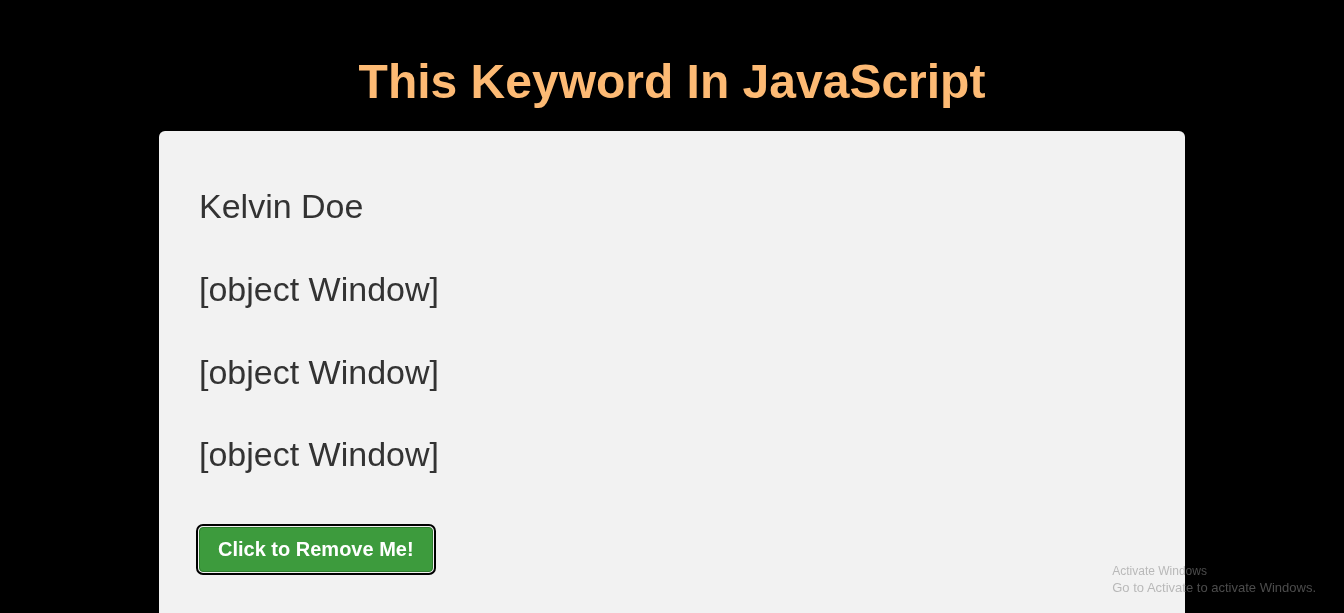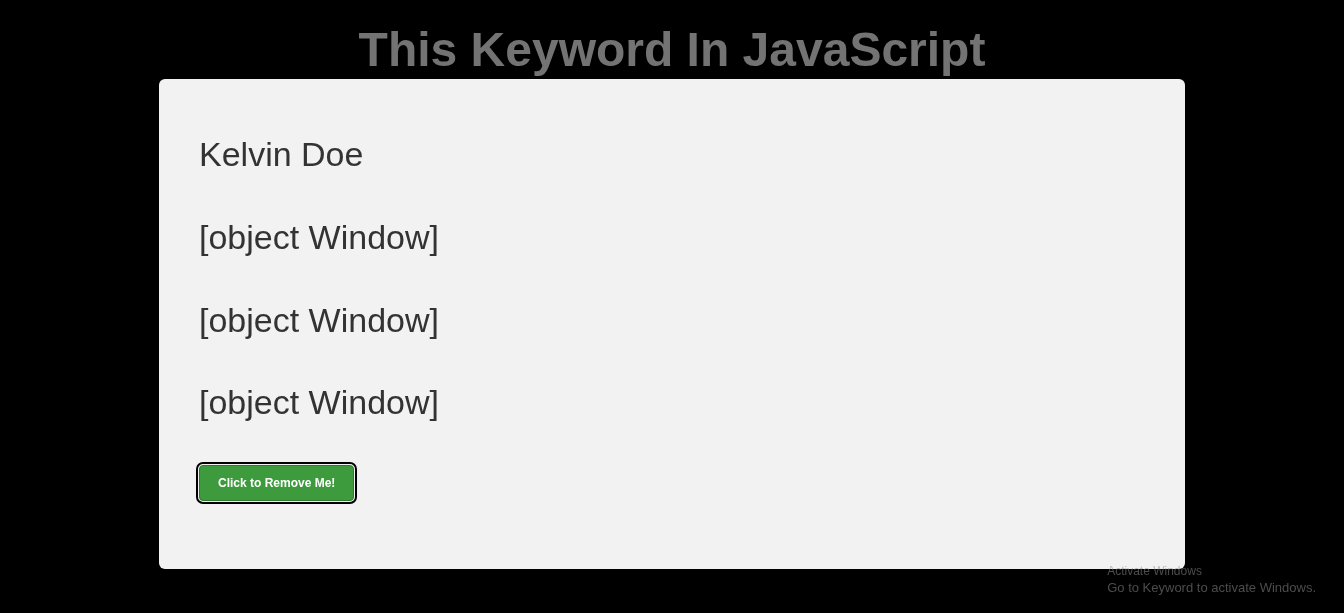--- a/index.html
+++ b/index.html
@@ -9,54 +9,55 @@
     }
     body {
       background-color: #000000;
       font-family: Arial, Helvetica, sans-serif;
       width: 1344px;
       height: 613px;
       overflow: hidden;
       position: relative;
     }
     .page-title {
-      color: #737373;
+      color: #fdba74;
       font-size: 48px;
       font-weight: bold;
       text-align: center;
       padding-top: 22px;
-      padding-bottom: 2px;
+      padding-bottom: 22px;
+      margin-top: 32px;
     }
     .content-card {
       background-color: #f2f2f2;
       margin: 0 auto;
       width: 1026px;
       height: 490px;
       border-radius: 6px;
       padding: 55px 40px 22px 40px;
       box-shadow: 0 1px 3px rgba(0,0,0,0.3);
     }
     .output-line {
       color: #333333;
       font-size: 34px;
       margin-bottom: 42px;
       line-height: 1.2;
     }
     .remove-button {
       background-color: #3d9b3d;
       color: #ffffff;
-      font-size: 12px;
+      font-size: 20px;
       font-weight: bold;
       padding: 10px 18px;
       border: 1px solid #2d7a2d;
       border-radius: 4px;
       cursor: pointer;
       outline: 2px solid #000000;
       outline-offset: 1px;
-      margin-top: 0;
+      margin-top: 10px;
     }
     .watermark {
       position: absolute;
       bottom: 18px;
       right: 28px;
       text-align: left;
       color: #7a7a7a;
       opacity: 0.55;
     }
     .watermark-title {
@@ -78,14 +79,14 @@
 <div class="content-card">
   <div class="output-line">Kelvin Doe</div>
   <div class="output-line">[object Window]</div>
   <div class="output-line">[object Window]</div>
   <div class="output-line">[object Window]</div>
   <button class="remove-button">Click to Remove Me!</button>
 </div>
 
 <div class="watermark">
   <div class="watermark-title">Activate Windows</div>
-  <div class="watermark-sub">Go to Keyword to activate Windows.</div>
+  <div class="watermark-sub">Go to Activate to activate Windows.</div>
 </div>
 
 </body></html>

